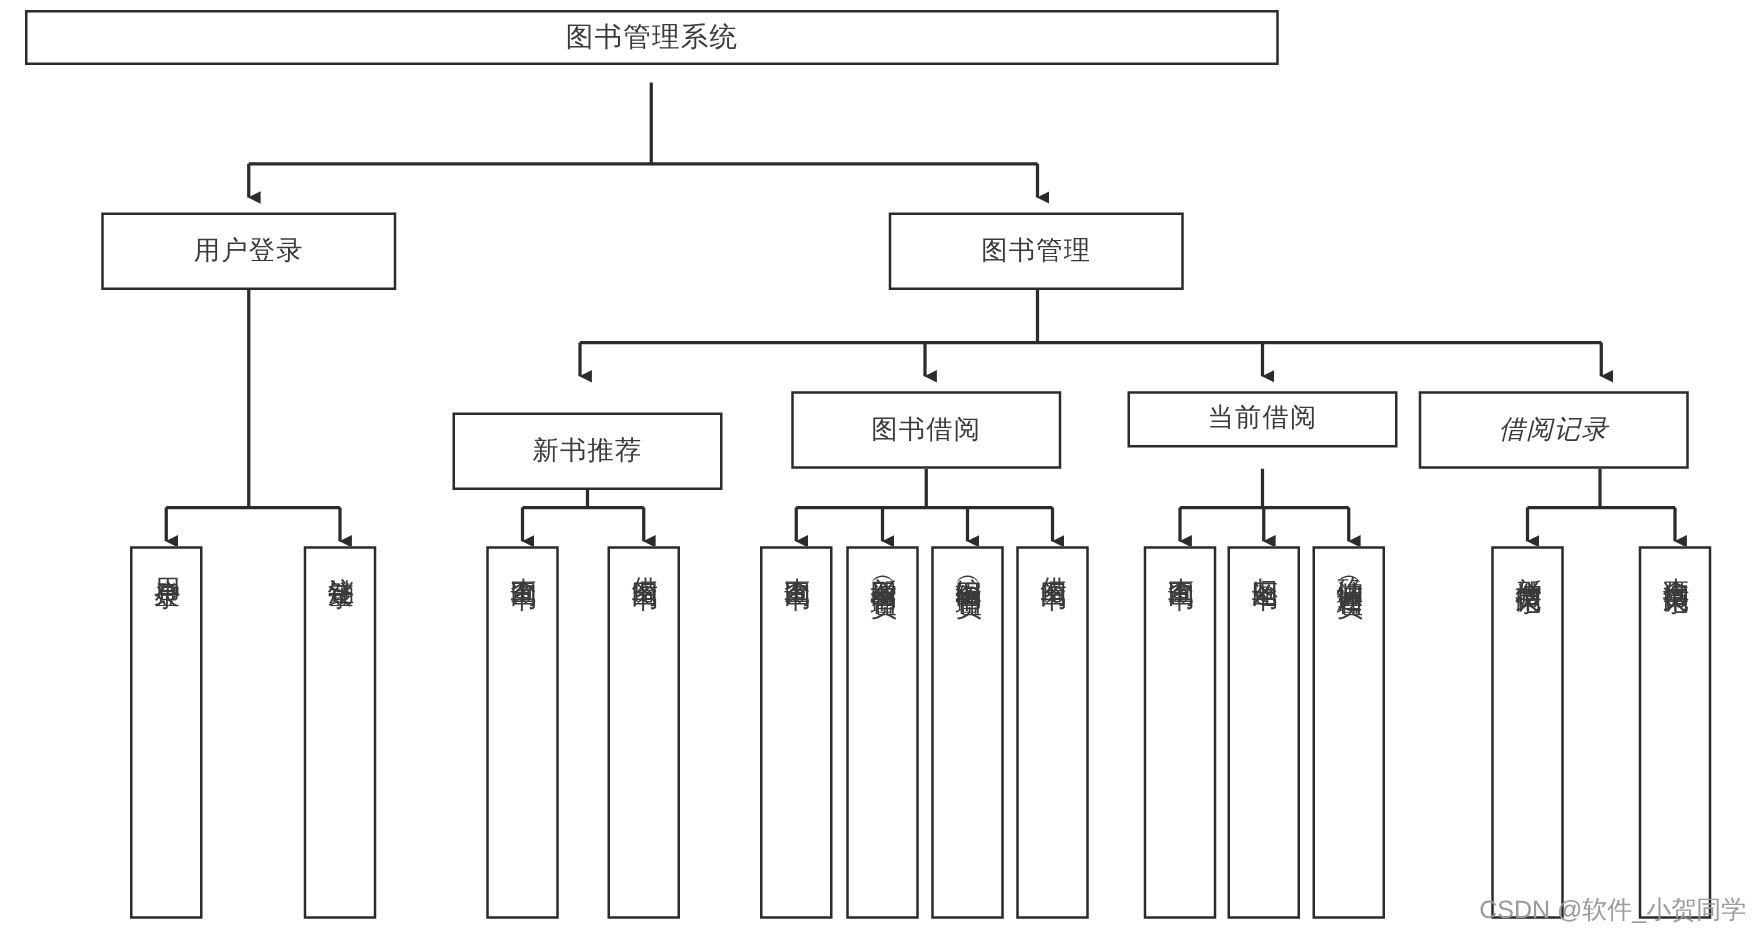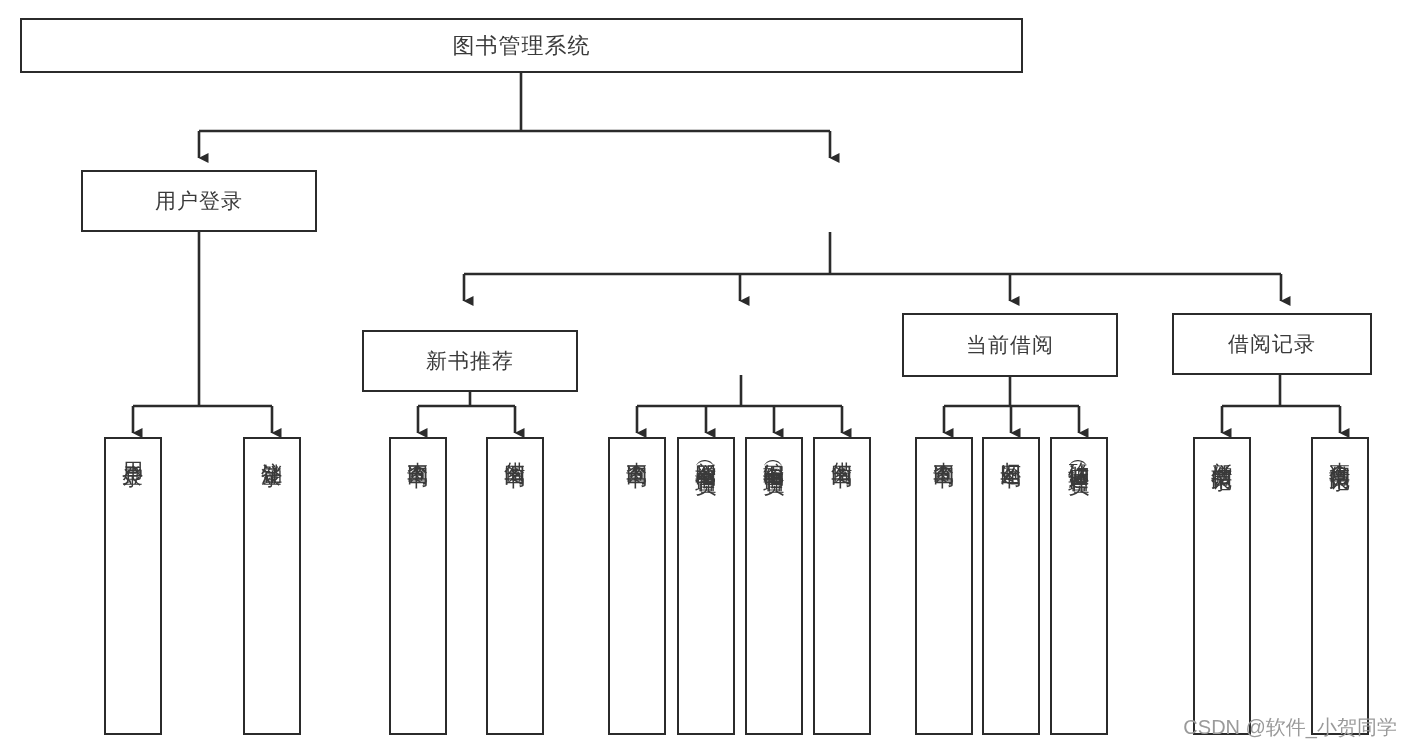--- a/index.html
+++ b/index.html
@@ -99,35 +99,41 @@
       <path d="M1011,406 L1011,433" marker-end="url(#arw)"></path>
       <path d="M1079,406 L1079,433" marker-end="url(#arw)"></path>
 
       <path d="M1280,375 L1280,406"></path>
       <path d="M1222,406 L1340,406"></path>
       <path d="M1222,406 L1222,433" marker-end="url(#arw)"></path>
       <path d="M1340,406 L1340,433" marker-end="url(#arw)"></path>
     </g>
   </svg>
 
-  <div class="node root" style="left:20px;top:18px;width:1003px;height:55px;">
+  <div class="node root" style="left:20px;top:8px;width:1003px;height:44px;">
     <span class="lbl">图书管理系统</span>
   </div>
 
   <div class="node" style="left:81px;top:170px;width:236px;height:62px;">
     <span class="lbl">用户登录</span>
   </div>
+  <div class="node" style="left:711px;top:170px;width:236px;height:62px;">
+    <span class="lbl">图书管理</span>
+  </div>
 
   <div class="node" style="left:362px;top:330px;width:216px;height:62px;">
     <span class="lbl">新书推荐</span>
   </div>
-  <div class="node" style="left:902px;top:313px;width:216px;height:64px;">
+  <div class="node" style="left:633px;top:313px;width:216px;height:62px;">
+    <span class="lbl">图书借阅</span>
+  </div>
+  <div class="node" style="left:902px;top:313px;width:216px;height:45px;">
     <span class="lbl">当前借阅</span>
   </div>
-  <div class="node" style="left:1172px;top:313px;width:200px;height:62px;">
+  <div class="node" style="left:1135px;top:313px;width:216px;height:62px;font-style:italic;">
     <span class="lbl">借阅记录</span>
   </div>
 
   <div class="node leaf" style="left:104px;top:437px;width:58px;height:298px;">
     <span class="lbl">用户登录</span>
   </div>
   <div class="node leaf" style="left:243px;top:437px;width:58px;height:298px;">
     <span class="lbl">注销登录</span>
   </div>
 

